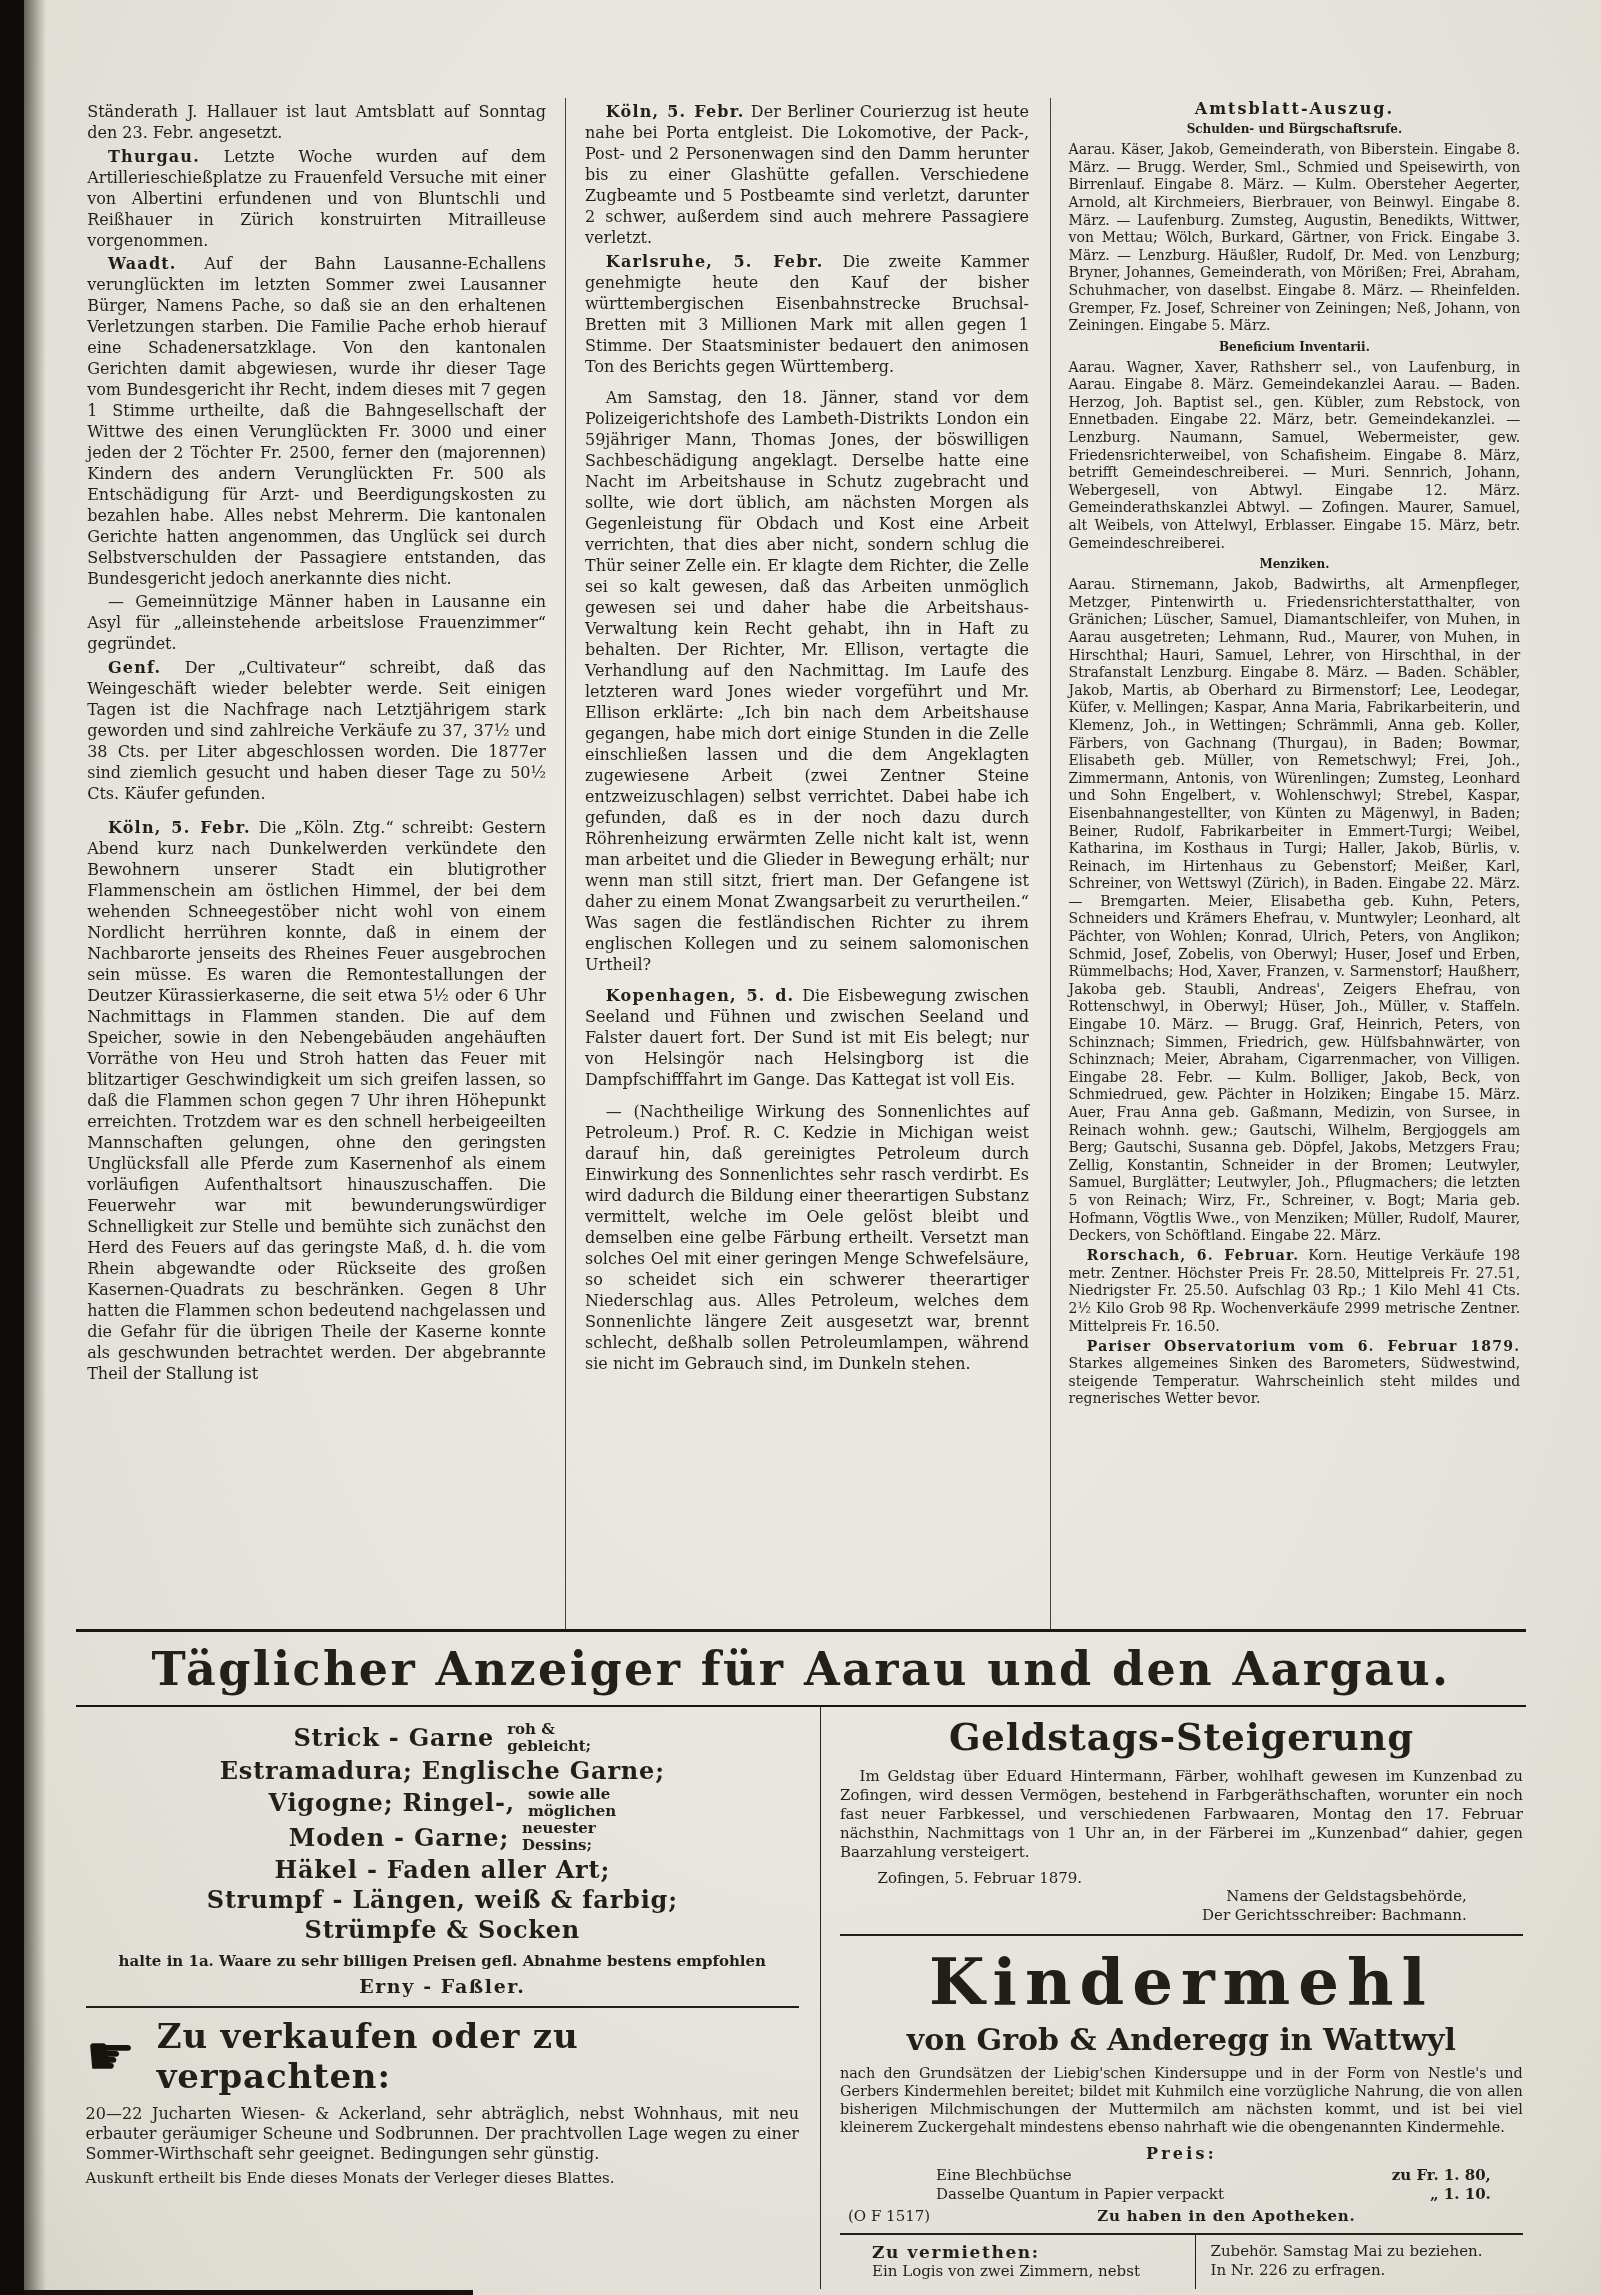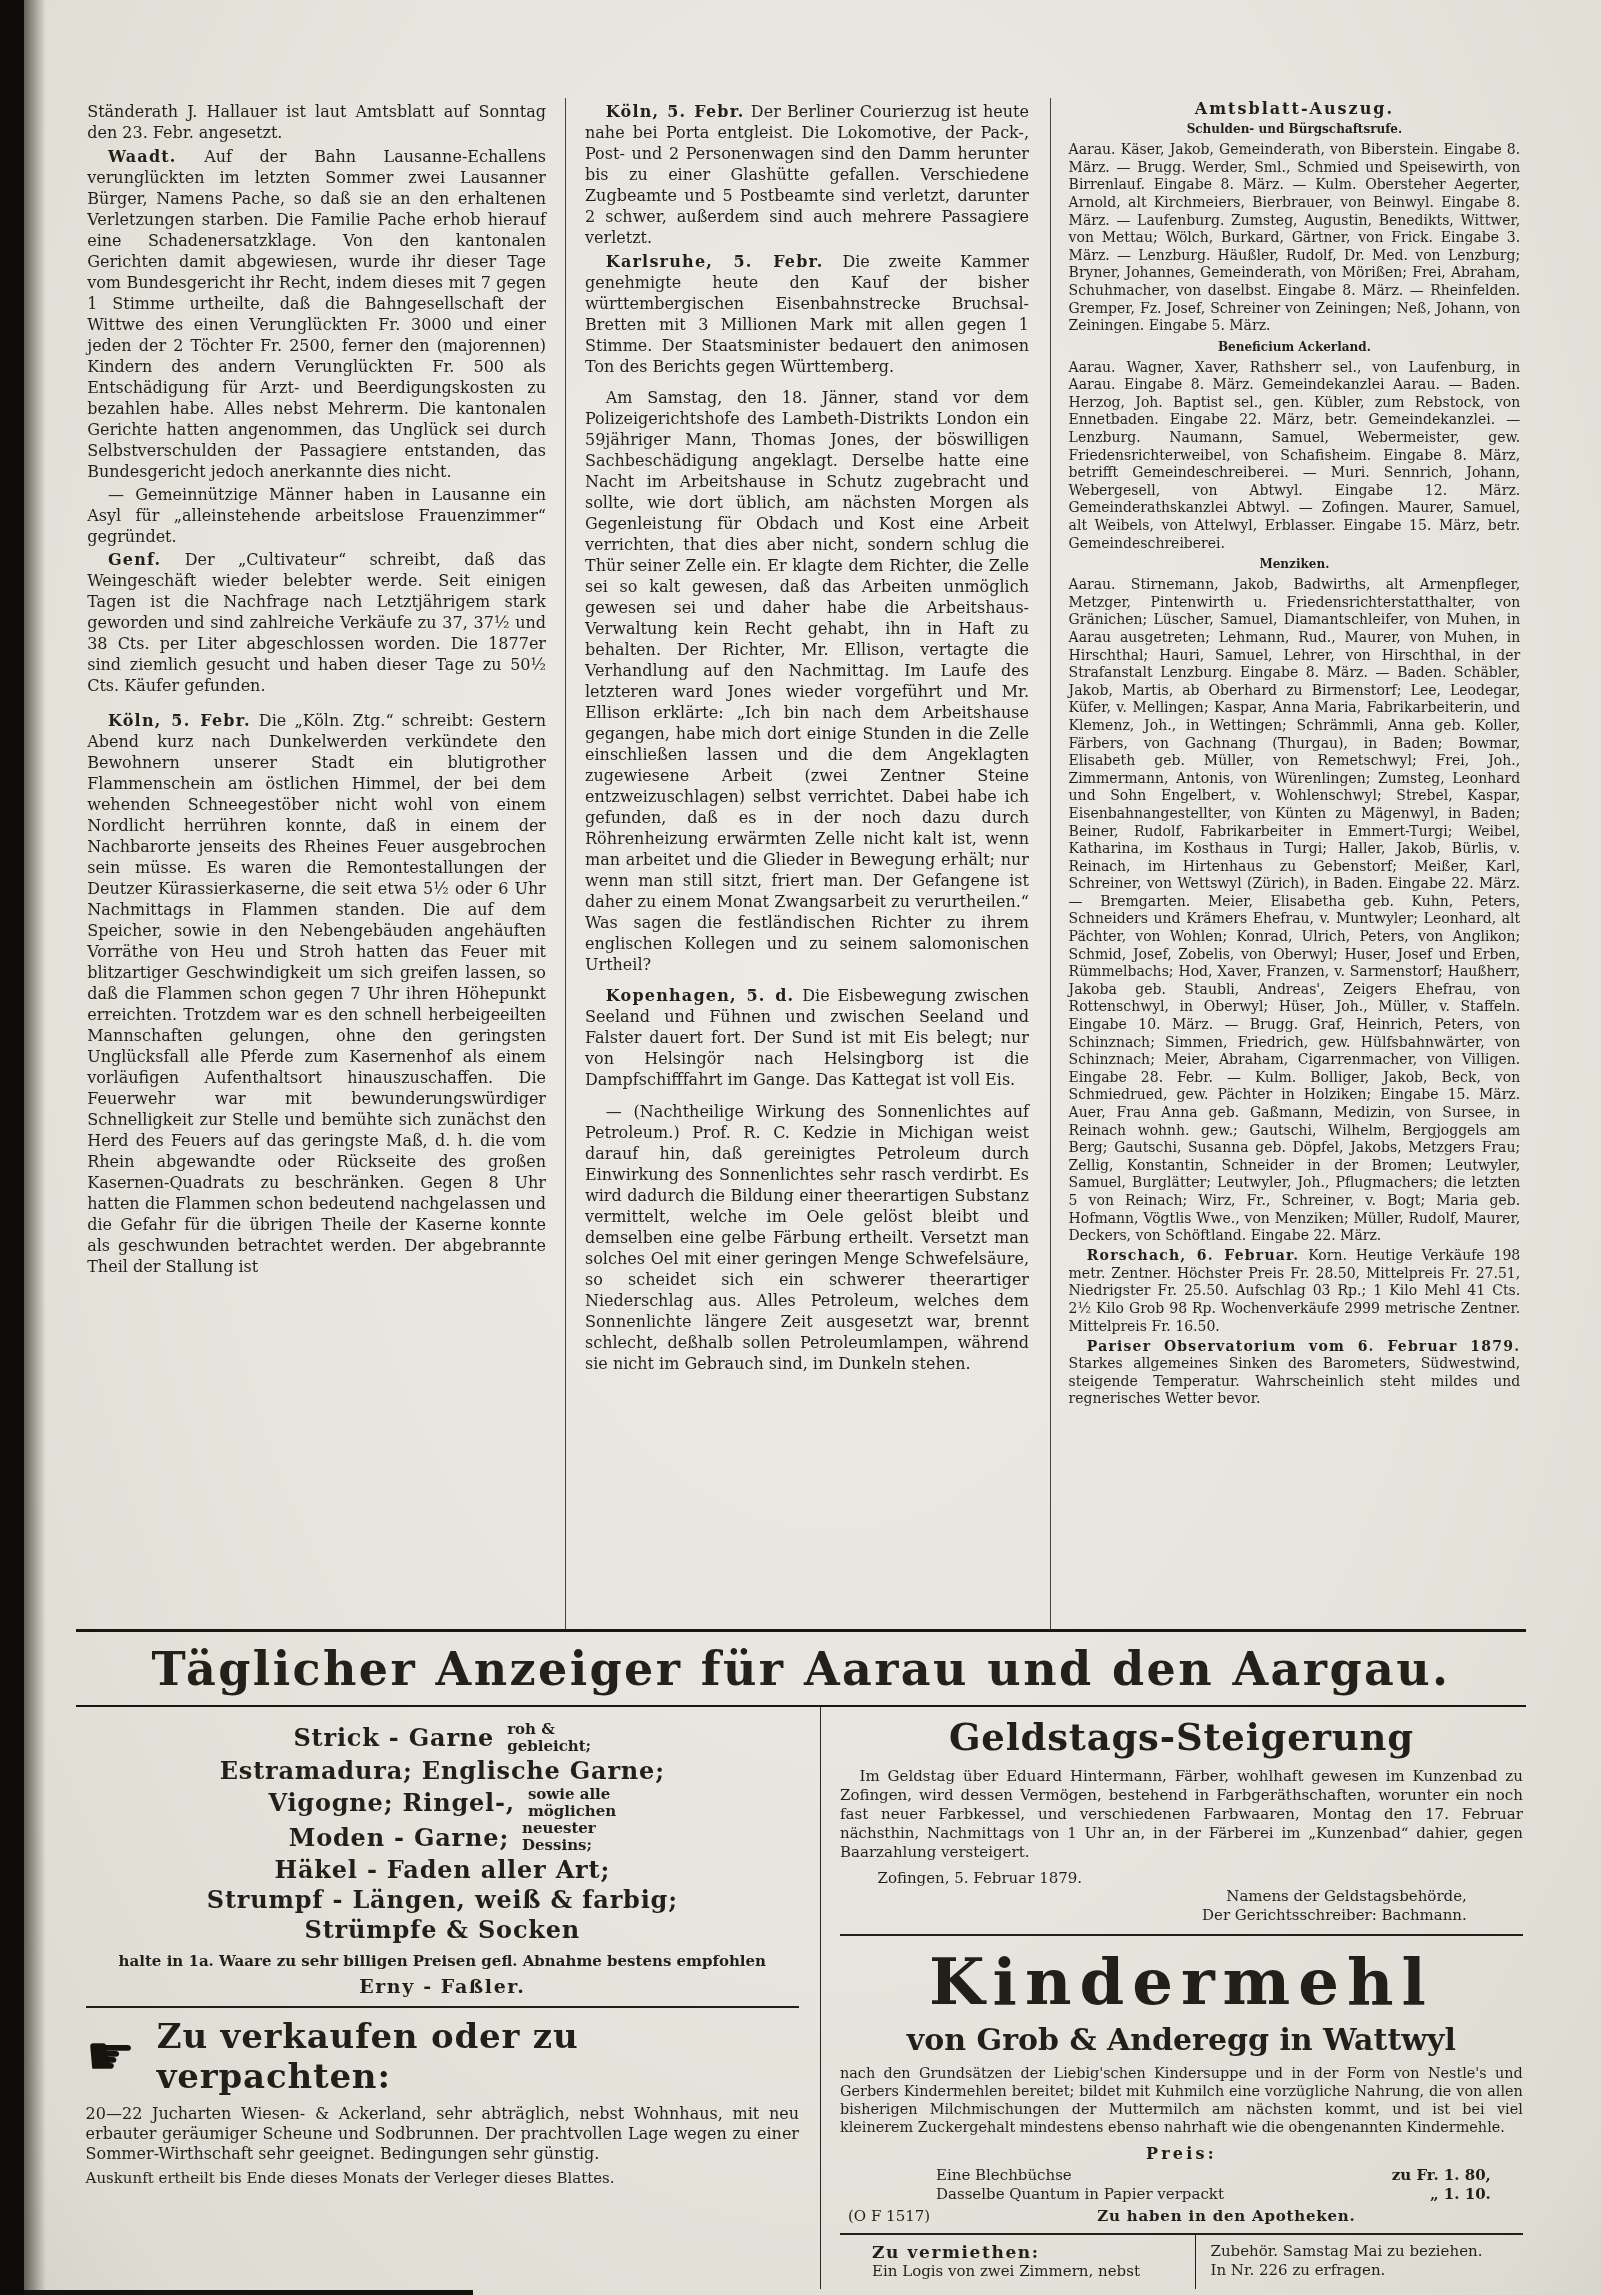--- a/index.html
+++ b/index.html
@@ -83,20 +83,21 @@
   <div class="edge-left"></div>
   <div class="edge-left-shadow"></div>
   <div class="edge-bottom"></div>
 
   <div class="content">
 
     <div class="cols">
 
       <div class="col col1">
         <p class="cont"><span>Ständerath J. Hallauer ist laut Amtsblatt auf Sonntag den 23. Febr. angesetzt.</span></p>
+        <p><span class="lead">Thurgau.</span> <span>Letzte Woche wurden auf dem Artillerieschießplatze zu Frauenfeld Versuche mit einer von Albertini erfundenen und von Bluntschli und Reißhauer in Zürich konstruirten Mitrailleuse vorgenommen.</span></p>
         <p><span class="lead">Waadt.</span> <span>Auf der Bahn Lausanne-Echallens verunglückten im letzten Sommer zwei Lausanner Bürger, Namens Pache, so daß sie an den erhaltenen Verletzungen starben. Die Familie Pache erhob hierauf eine Schadenersatzklage. Von den kantonalen Gerichten damit abgewiesen, wurde ihr dieser Tage vom Bundesgericht ihr Recht, indem dieses mit 7 gegen 1 Stimme urtheilte, daß die Bahngesellschaft der Wittwe des einen Verunglückten Fr. 3000 und einer jeden der 2 Töchter Fr. 2500, ferner den (majorennen) Kindern des andern Verunglückten Fr. 500 als Entschädigung für Arzt- und Beerdigungskosten zu bezahlen habe. Alles nebst Mehrerm. Die kantonalen Gerichte hatten angenommen, das Unglück sei durch Selbstverschulden der Passagiere entstanden, das Bundesgericht jedoch anerkannte dies nicht.</span></p>
         <p><span>— Gemeinnützige Männer haben in Lausanne ein Asyl für „alleinstehende arbeitslose Frauenzimmer“ gegründet.</span></p>
         <p><span class="lead">Genf.</span> <span>Der „Cultivateur“ schreibt, daß das Weingeschäft wieder belebter werde. Seit einigen Tagen ist die Nachfrage nach Letztjährigem stark geworden und sind zahlreiche Verkäufe zu 37, 37½ und 38 Cts. per Liter abgeschlossen worden. Die 1877er sind ziemlich gesucht und haben dieser Tage zu 50½ Cts. Käufer gefunden.</span></p>
         <div class="spacer" style="height:11.2px"></div>
         <p><span class="lead">Köln, 5. Febr.</span> <span>Die „Köln. Ztg.“ schreibt: Gestern Abend kurz nach Dunkelwerden verkündete den Bewohnern unserer Stadt ein blutigrother Flammenschein am östlichen Himmel, der bei dem wehenden Schneegestöber nicht wohl von einem Nordlicht herrühren konnte, daß in einem der Nachbarorte jenseits des Rheines Feuer ausgebrochen sein müsse. Es waren die Remontestallungen der Deutzer Kürassierkaserne, die seit etwa 5½ oder 6 Uhr Nachmittags in Flammen standen. Die auf dem Speicher, sowie in den Nebengebäuden angehäuften Vorräthe von Heu und Stroh hatten das Feuer mit blitzartiger Geschwindigkeit um sich greifen lassen, so daß die Flammen schon gegen 7 Uhr ihren Höhepunkt erreichten. Trotzdem war es den schnell herbeigeeilten Mannschaften gelungen, ohne den geringsten Unglücksfall alle Pferde zum Kasernenhof als einem vorläufigen Aufenthaltsort hinauszuschaffen. Die Feuerwehr war mit bewunderungswürdiger Schnelligkeit zur Stelle und bemühte sich zunächst den Herd des Feuers auf das geringste Maß, d. h. die vom Rhein abgewandte oder Rückseite des großen Kasernen-Quadrats zu beschränken. Gegen 8 Uhr hatten die Flammen schon bedeutend nachgelassen und die Gefahr für die übrigen Theile der Kaserne konnte als geschwunden betrachtet werden. Der abgebrannte Theil der Stallung ist</span></p>
       </div>
 
       <div class="col col2">
         <p><span class="lead">Köln, 5. Febr.</span> <span>Der Berliner Courierzug ist heute nahe bei Porta entgleist. Die Lokomotive, der Pack-, Post- und 2 Personenwagen sind den Damm herunter bis zu einer Glashütte gefallen. Verschiedene Zugbeamte und 5 Postbeamte sind verletzt, darunter 2 schwer, außerdem sind auch mehrere Passagiere verletzt.</span></p>
         <p><span class="lead">Karlsruhe, 5. Febr.</span> <span>Die zweite Kammer genehmigte heute den Kauf der bisher württembergischen Eisenbahnstrecke Bruchsal-Bretten mit 3 Millionen Mark mit allen gegen 1 Stimme. Der Staatsminister bedauert den animosen Ton des Berichts gegen Württemberg.</span></p>
@@ -105,21 +106,21 @@
         <div class="spacer"></div>
         <p><span class="lead">Kopenhagen, 5. d.</span> <span>Die Eisbewegung zwischen Seeland und Fühnen und zwischen Seeland und Falster dauert fort. Der Sund ist mit Eis belegt; nur von Helsingör nach Helsingborg ist die Dampfschifffahrt im Gange. Das Kattegat ist voll Eis.</span></p>
         <div class="spacer"></div>
         <p><span>— (Nachtheilige Wirkung des Sonnenlichtes auf Petroleum.) Prof. R. C. Kedzie in Michigan weist darauf hin, daß gereinigtes Petroleum durch Einwirkung des Sonnenlichtes sehr rasch verdirbt. Es wird dadurch die Bildung einer theerartigen Substanz vermittelt, welche im Oele gelöst bleibt und demselben eine gelbe Färbung ertheilt. Versetzt man solches Oel mit einer geringen Menge Schwefelsäure, so scheidet sich ein schwerer theerartiger Niederschlag aus. Alles Petroleum, welches dem Sonnenlichte längere Zeit ausgesetzt war, brennt schlecht, deßhalb sollen Petroleumlampen, während sie nicht im Gebrauch sind, im Dunkeln stehen.</span></p>
       </div>
 
       <div class="col col3">
         <p class="c3-title">Amtsblatt-Auszug.</p>
         <p class="c3-sub">Schulden- und Bürgschaftsrufe.</p>
         <p class="cont">Aarau. Käser, Jakob, Gemeinderath, von Biberstein. Eingabe 8. März. — Brugg. Werder, Sml., Schmied und Speisewirth, von Birrenlauf. Eingabe 8. März. — Kulm. Obersteher Aegerter, Arnold, alt Kirchmeiers, Bierbrauer, von Beinwyl. Eingabe 8. März. — Laufenburg. Zumsteg, Augustin, Benedikts, Wittwer, von Mettau; Wölch, Burkard, Gärtner, von Frick. Eingabe 3. März. — Lenzburg. Häußler, Rudolf, Dr. Med. von Lenzburg; Bryner, Johannes, Gemeinderath, von Mörißen; Frei, Abraham, Schuhmacher, von daselbst. Eingabe 8. März. — Rheinfelden. Gremper, Fz. Josef, Schreiner von Zeiningen; Neß, Johann, von Zeiningen. Eingabe 5. März.</p>
-        <p class="c3-sub">Beneficium Ackerland.</p>
+        <p class="c3-sub">Beneficium Inventarii.</p>
         <p class="cont">Aarau. Wagner, Xaver, Rathsherr sel., von Laufenburg, in Aarau. Eingabe 8. März. Gemeindekanzlei Aarau. — Baden. Herzog, Joh. Baptist sel., gen. Kübler, zum Rebstock, von Ennetbaden. Eingabe 22. März, betr. Gemeindekanzlei. — Lenzburg. Naumann, Samuel, Webermeister, gew. Friedensrichterweibel, von Schafisheim. Eingabe 8. März, betrifft Gemeindeschreiberei. — Muri. Sennrich, Johann, Webergesell, von Abtwyl. Eingabe 12. März. Gemeinderathskanzlei Abtwyl. — Zofingen. Maurer, Samuel, alt Weibels, von Attelwyl, Erblasser. Eingabe 15. März, betr. Gemeindeschreiberei.</p>
         <p class="c3-sub">Menziken.</p>
         <p class="cont">Aarau. Stirnemann, Jakob, Badwirths, alt Armenpfleger, Metzger, Pintenwirth u. Friedensrichterstatthalter, von Gränichen; Lüscher, Samuel, Diamantschleifer, von Muhen, in Aarau ausgetreten; Lehmann, Rud., Maurer, von Muhen, in Hirschthal; Hauri, Samuel, Lehrer, von Hirschthal, in der Strafanstalt Lenzburg. Eingabe 8. März. — Baden. Schäbler, Jakob, Martis, ab Oberhard zu Birmenstorf; Lee, Leodegar, Küfer, v. Mellingen; Kaspar, Anna Maria, Fabrikarbeiterin, und Klemenz, Joh., in Wettingen; Schrämmli, Anna geb. Koller, Färbers, von Gachnang (Thurgau), in Baden; Bowmar, Elisabeth geb. Müller, von Remetschwyl; Frei, Joh., Zimmermann, Antonis, von Würenlingen; Zumsteg, Leonhard und Sohn Engelbert, v. Wohlenschwyl; Strebel, Kaspar, Eisenbahnangestellter, von Künten zu Mägenwyl, in Baden; Beiner, Rudolf, Fabrikarbeiter in Emmert-Turgi; Weibel, Katharina, im Kosthaus in Turgi; Haller, Jakob, Bürlis, v. Reinach, im Hirtenhaus zu Gebenstorf; Meißer, Karl, Schreiner, von Wettswyl (Zürich), in Baden. Eingabe 22. März. — Bremgarten. Meier, Elisabetha geb. Kuhn, Peters, Schneiders und Krämers Ehefrau, v. Muntwyler; Leonhard, alt Pächter, von Wohlen; Konrad, Ulrich, Peters, von Anglikon; Schmid, Josef, Zobelis, von Oberwyl; Huser, Josef und Erben, Rümmelbachs; Hod, Xaver, Franzen, v. Sarmenstorf; Haußherr, Jakoba geb. Staubli, Andreas', Zeigers Ehefrau, von Rottenschwyl, in Oberwyl; Hüser, Joh., Müller, v. Staffeln. Eingabe 10. März. — Brugg. Graf, Heinrich, Peters, von Schinznach; Simmen, Friedrich, gew. Hülfsbahnwärter, von Schinznach; Meier, Abraham, Cigarrenmacher, von Villigen. Eingabe 28. Febr. — Kulm. Bolliger, Jakob, Beck, von Schmiedrued, gew. Pächter in Holziken; Eingabe 15. März. Auer, Frau Anna geb. Gaßmann, Medizin, von Sursee, in Reinach wohnh. gew.; Gautschi, Wilhelm, Bergjoggels am Berg; Gautschi, Susanna geb. Döpfel, Jakobs, Metzgers Frau; Zellig, Konstantin, Schneider in der Bromen; Leutwyler, Samuel, Burglätter; Leutwyler, Joh., Pflugmachers; die letzten 5 von Reinach; Wirz, Fr., Schreiner, v. Bogt; Maria geb. Hofmann, Vögtlis Wwe., von Menziken; Müller, Rudolf, Maurer, Deckers, von Schöftland. Eingabe 22. März.</p>
         <p><span class="lead">Rorschach, 6. Februar.</span> <span>Korn. Heutige Verkäufe 198 metr. Zentner. Höchster Preis Fr. 28.50, Mittelpreis Fr. 27.51, Niedrigster Fr. 25.50. Aufschlag 03 Rp.; 1 Kilo Mehl 41 Cts. 2½ Kilo Grob 98 Rp. Wochenverkäufe 2999 metrische Zentner. Mittelpreis Fr. 16.50.</span></p>
         <p><span class="lead">Pariser Observatorium vom 6. Februar 1879.</span> <span>Starkes allgemeines Sinken des Barometers, Südwestwind, steigende Temperatur. Wahrscheinlich steht mildes und regnerisches Wetter bevor.</span></p>
       </div>
 
     </div>
 
     <div class="banner">

